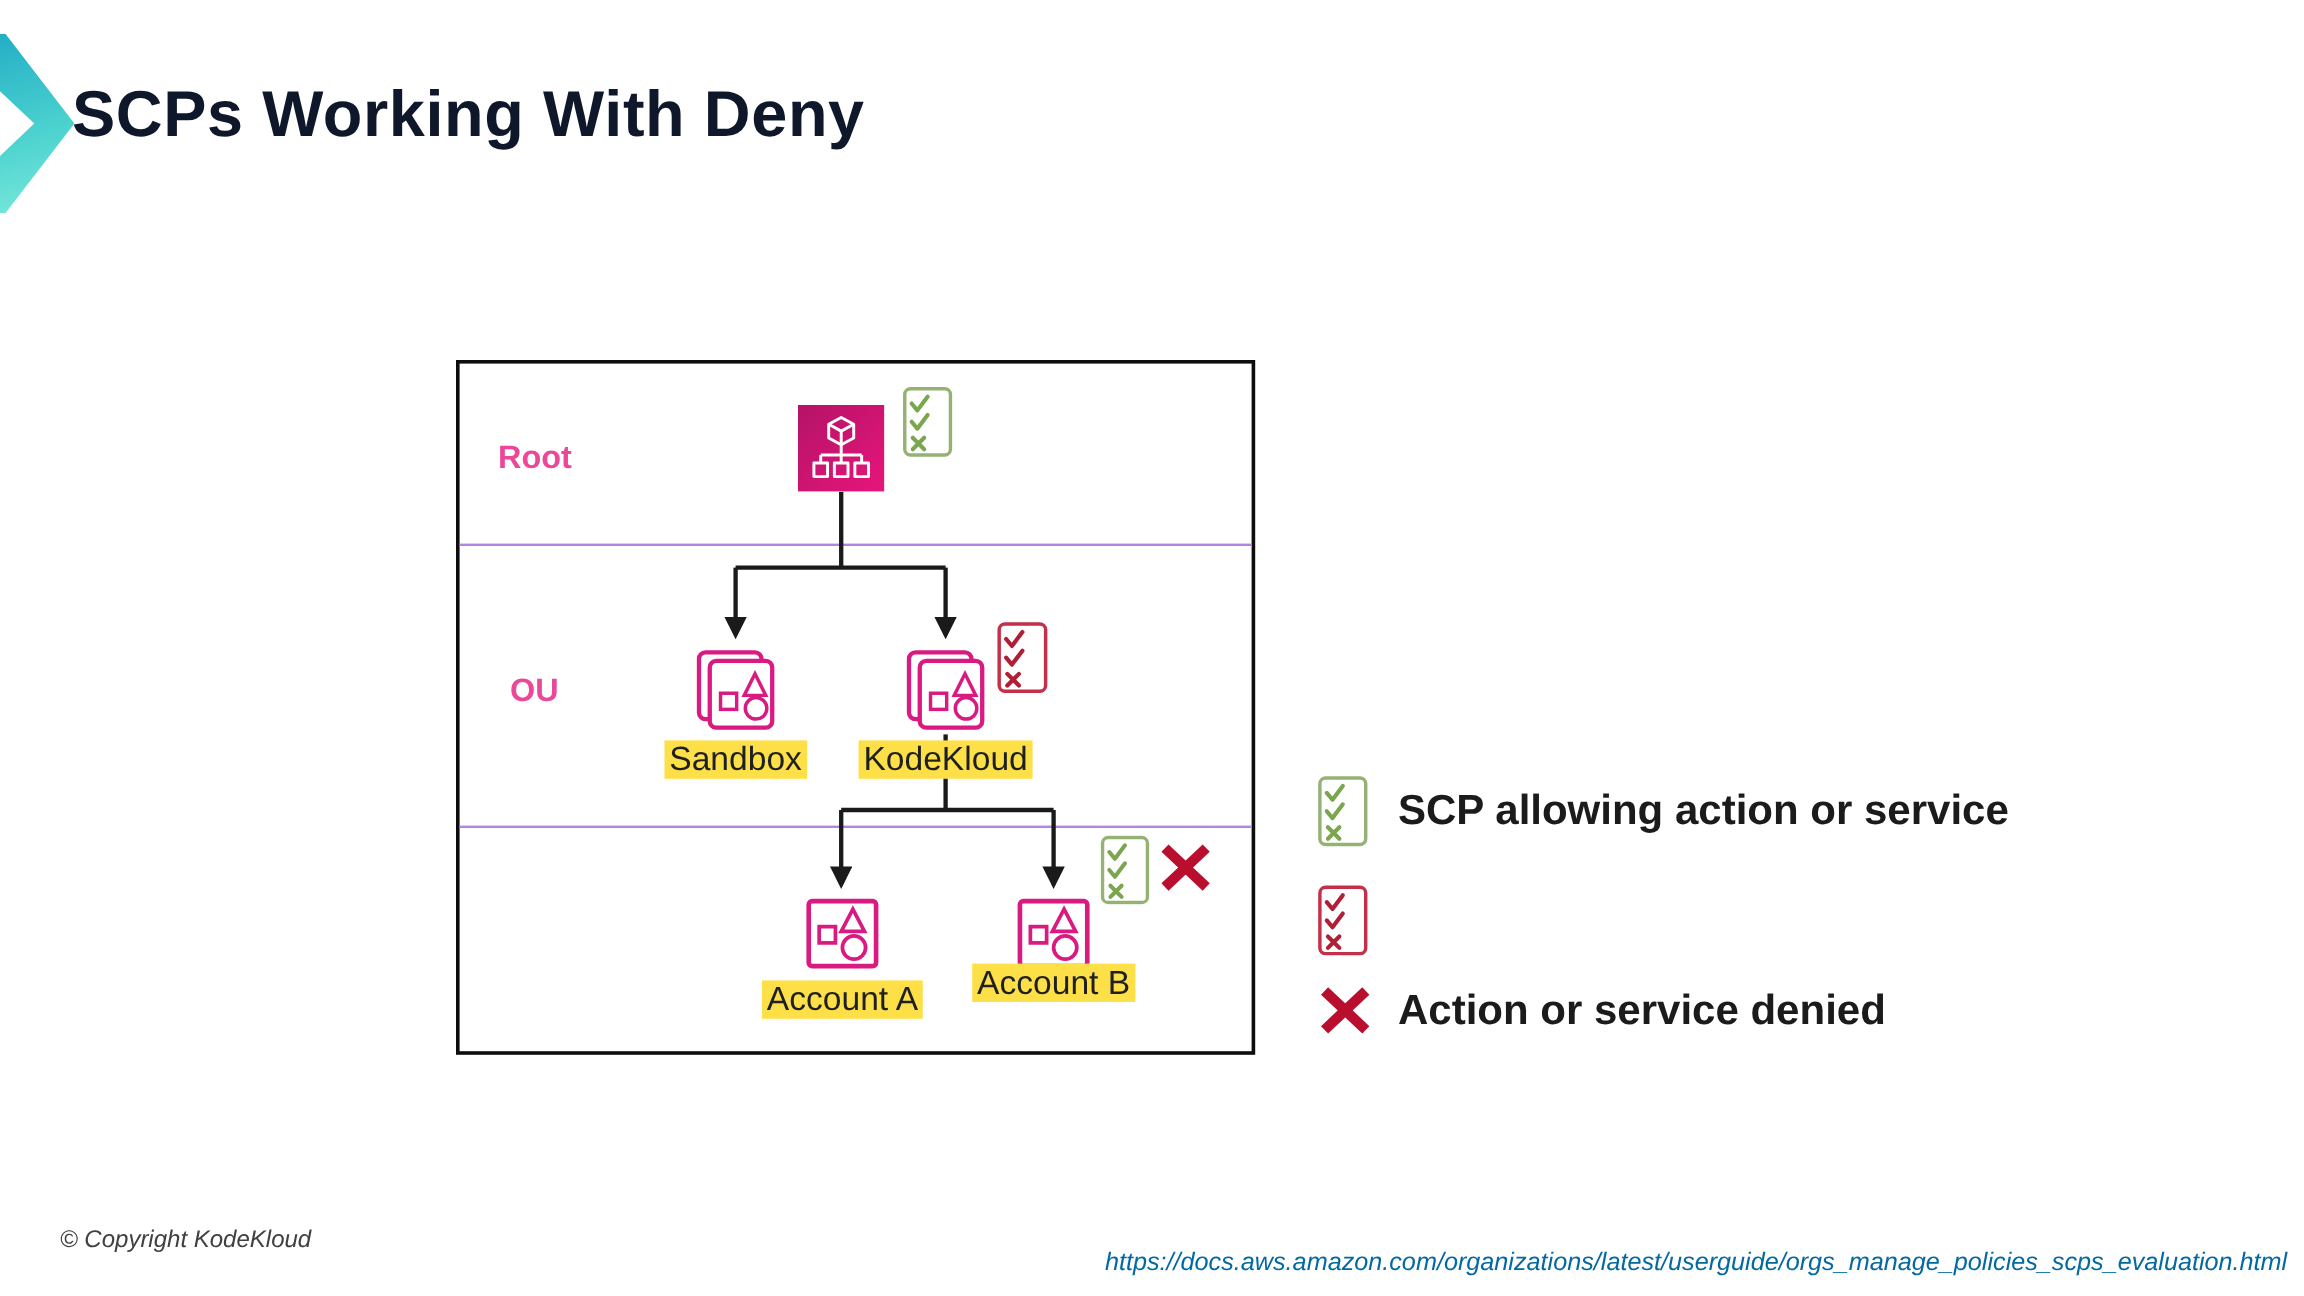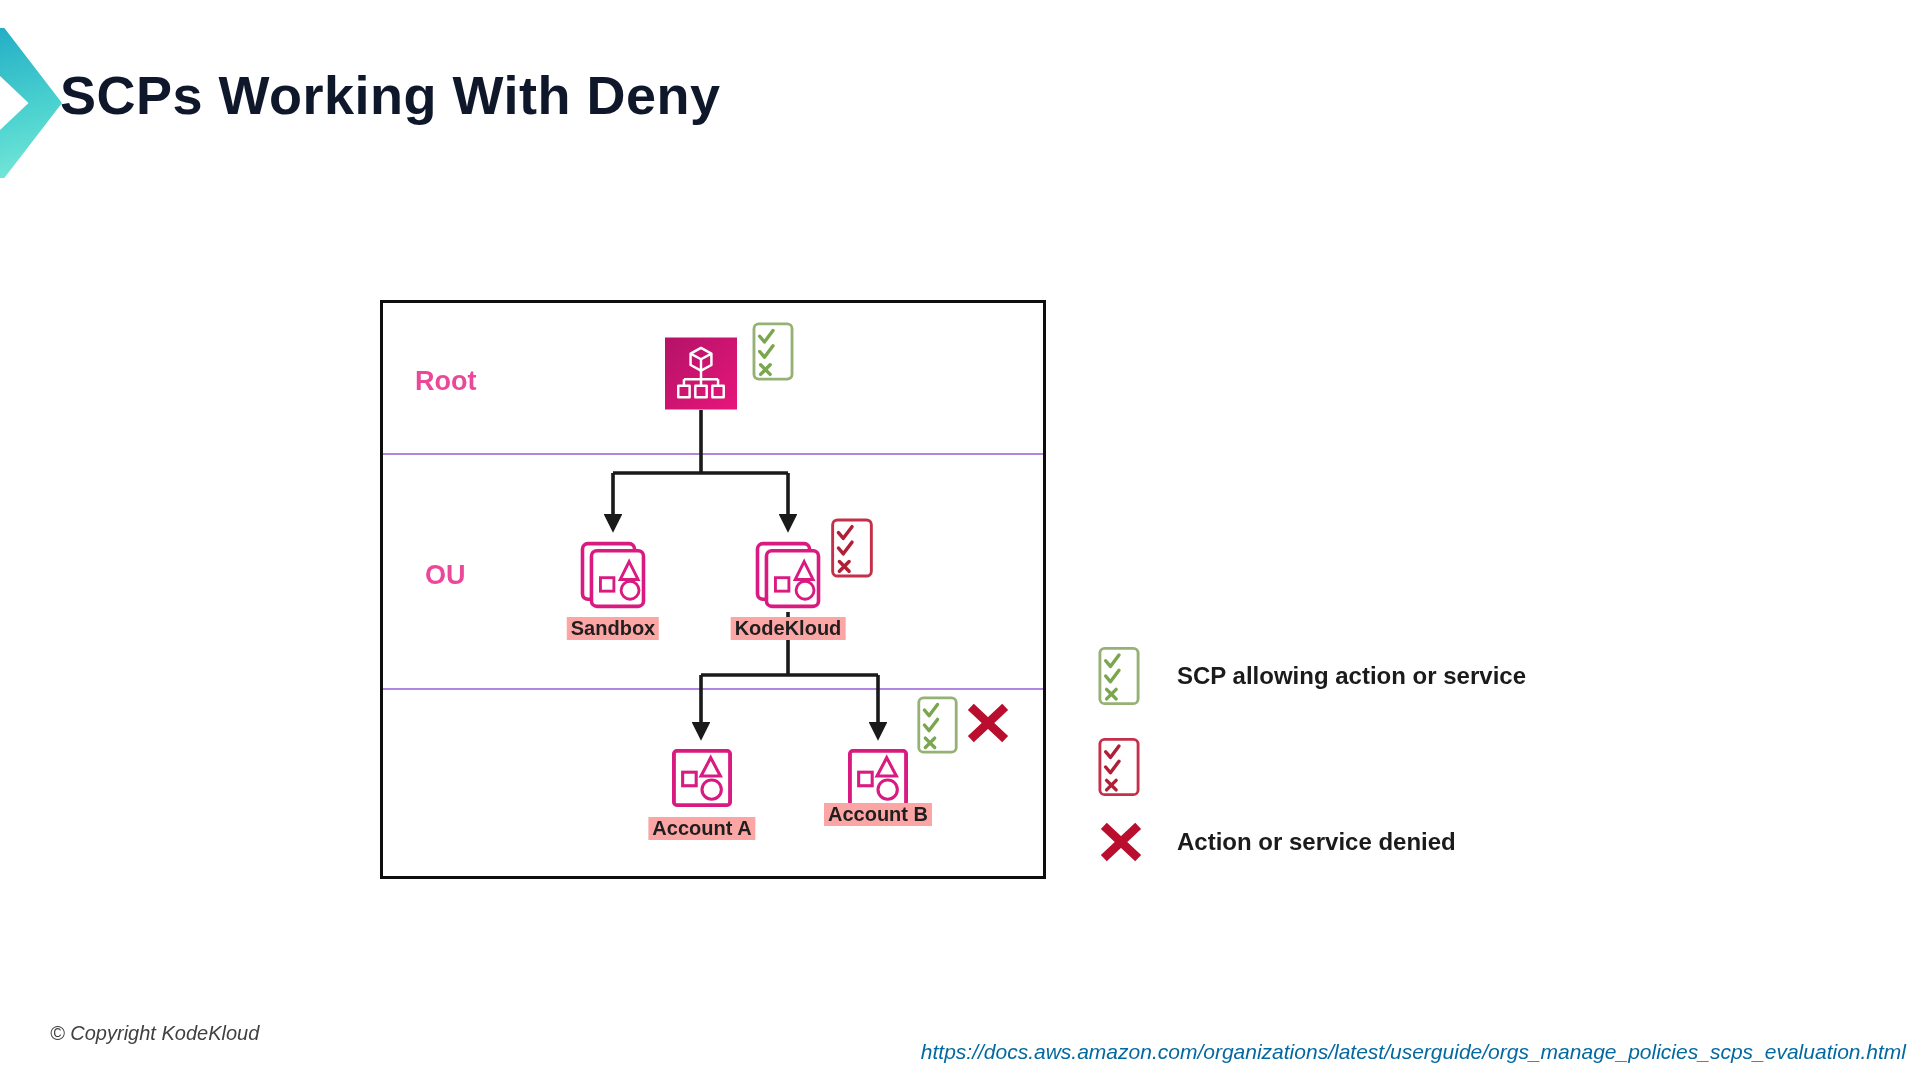--- a/index.html
+++ b/index.html
@@ -26,22 +26,22 @@
   .divider.d1{top:150px;}
   .divider.d2{top:385px;}
   .row-label{position:absolute;font-size:27px;font-weight:600;color:#ec4899;line-height:32px;}
   .row-label.r1{left:32px;top:62px;}
   .row-label.r2{left:32px;top:256px;margin-left:10px;}
   .row-label.r3{left:32px;top:462px;width:140px;}
   .connectors{position:absolute;inset:0;width:660px;height:573px;}
   .node-icon{position:absolute;}
   .node-icon svg{display:block;width:100%;height:100%;}
   .node-label{
-    position:absolute;transform:translateX(-50%);font-size:20px;font-weight:700;
-    color:#1f1f1f;background:#fca5a5;padding:0 4px;white-space:nowrap;
+    position:absolute;transform:translateX(-50%);font-size:28px;font-weight:400;
+    color:#1f1f1f;background:#fde047;padding:0 4px;white-space:nowrap;
   }
   
   .root-icon{left:282px;top:34px;width:72px;height:73px;}
   .scp-root{left:367px;top:19px;width:46px;height:59px;}
   .ou-sandbox{left:195px;top:235px;width:70px;height:74px;}
   .ou-production{left:370px;top:235px;width:70px;height:74px;}
   .scp-production{left:445px;top:215px;width:48px;height:60px;}
   .acct-a{left:288px;top:445px;width:62px;height:60px;}
   .acct-b{left:464px;top:445px;width:62px;height:60px;}
   .scp-acct-b{left:532px;top:393px;width:45px;height:58px;}
@@ -51,22 +51,22 @@
   .lbl-acct-a{left:319px;top:514px;}
   .lbl-acct-b{left:495px;top:500px;text-align:center;}
   
   .legend{position:absolute;left:1098px;top:645px;width:560px;height:250px;}
   .legend-icon{position:absolute;}
   .legend-icon svg{display:block;width:100%;height:100%;}
   .li1{left:0;top:0;width:42px;height:62px;}
   .li2{left:0;top:91px;width:42px;height:62px;}
   .li3{left:2px;top:176px;width:42px;height:42px;}
   .legend-label{
-    position:absolute;left:79px;transform:translateY(-50%);
-    font-size:24px;font-weight:600;color:#1b1b1b;white-space:nowrap;
+    position:absolute;left:67px;transform:translateY(-50%);
+    font-size:35px;font-weight:600;color:#1b1b1b;white-space:nowrap;
   }
   .ll1{top:31px;}.ll2{top:122px;}.ll3{top:197px;}
   
   .footer-left{position:absolute;left:50px;top:1022px;font-size:20px;color:#404040;font-style:italic;}
   .footer-right{
     position:absolute;right:14px;bottom:16px;font-size:21px;font-style:italic;
     color:#0369a1;white-space:nowrap;
   }
 </style>
 </head>

